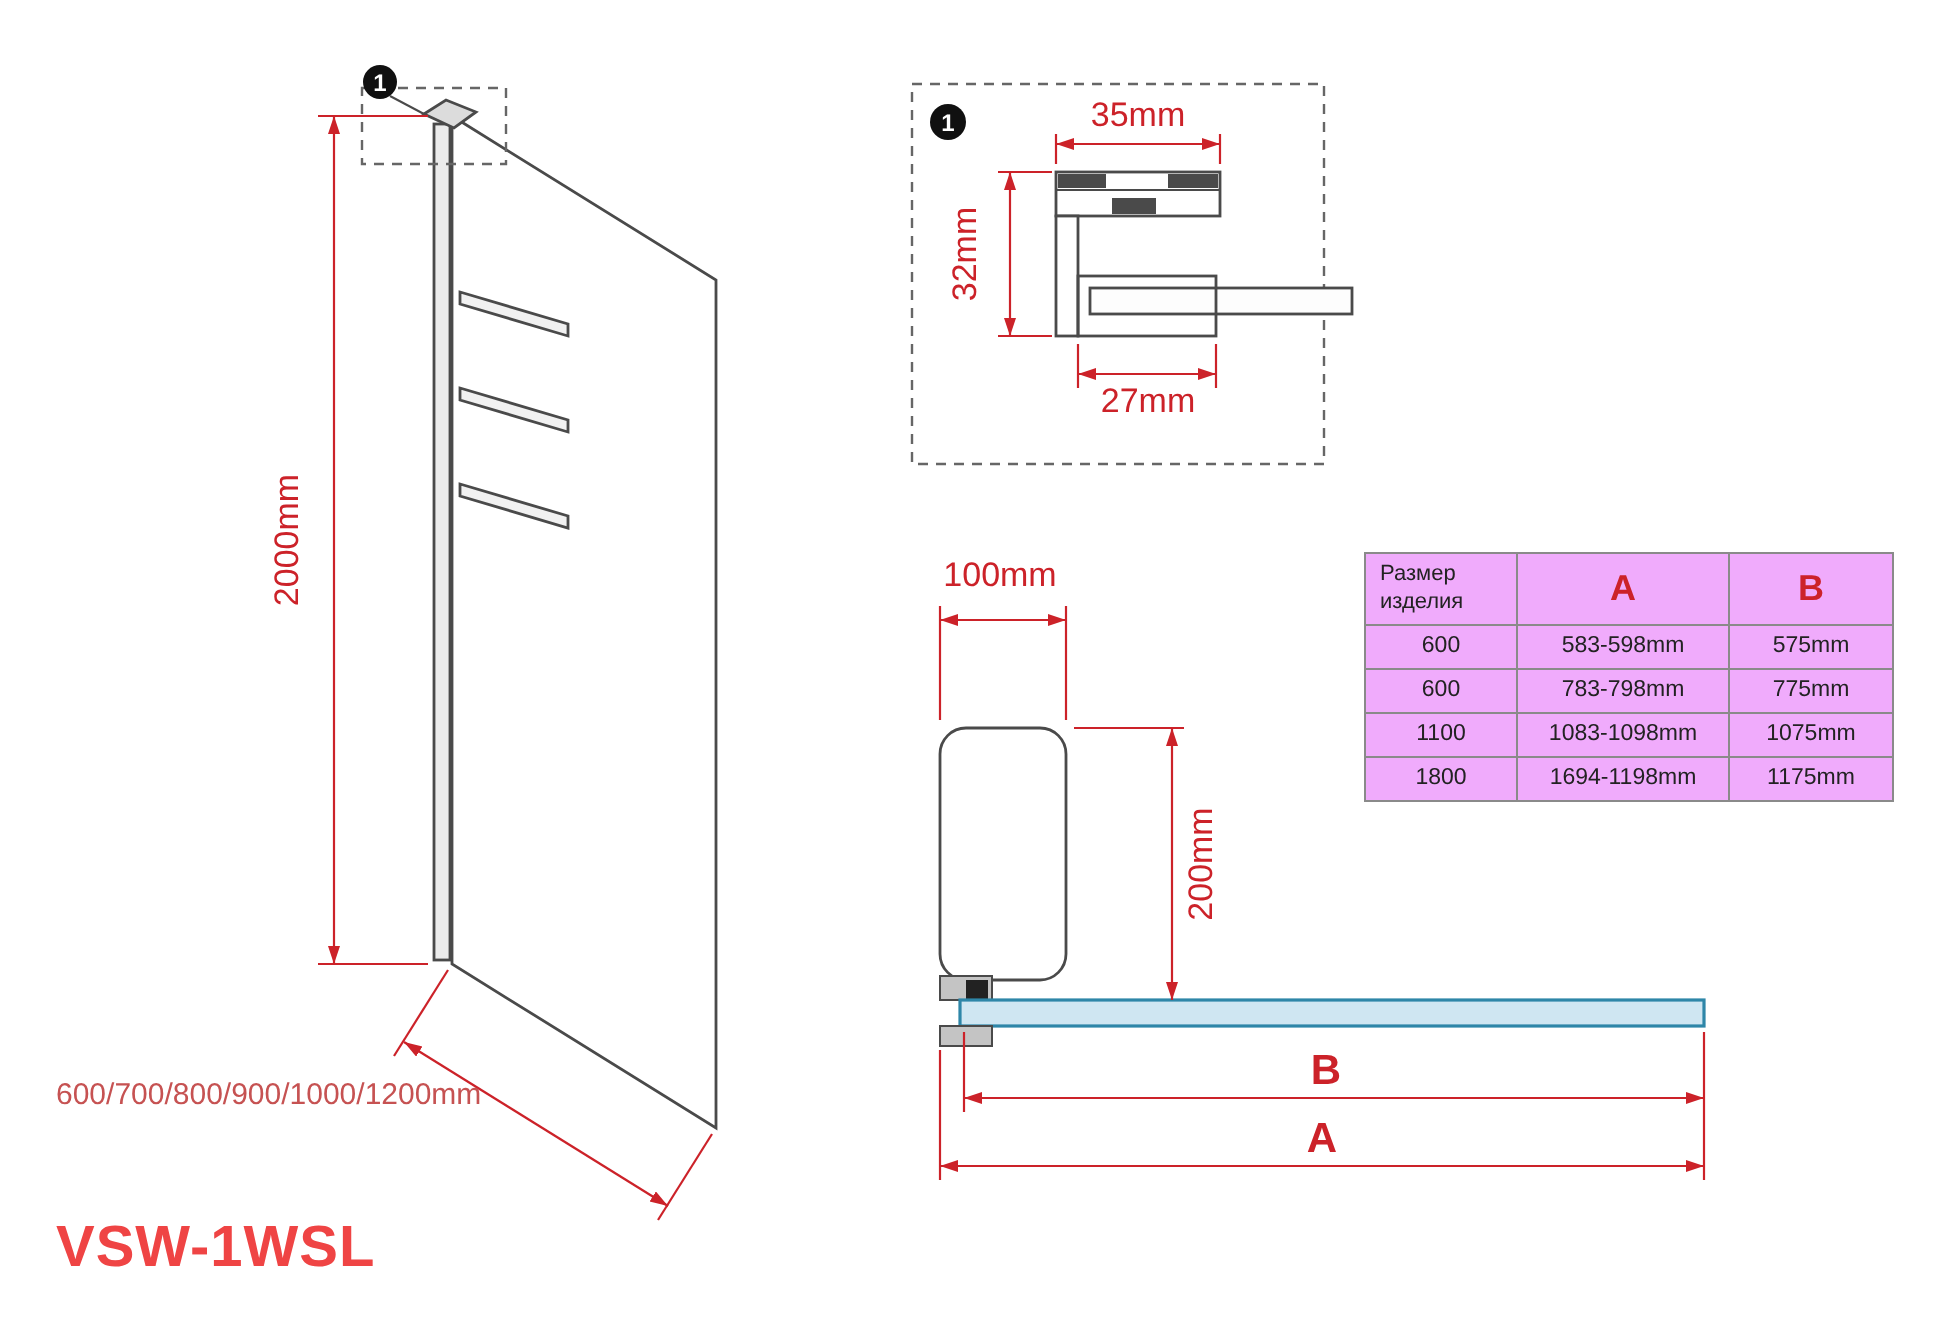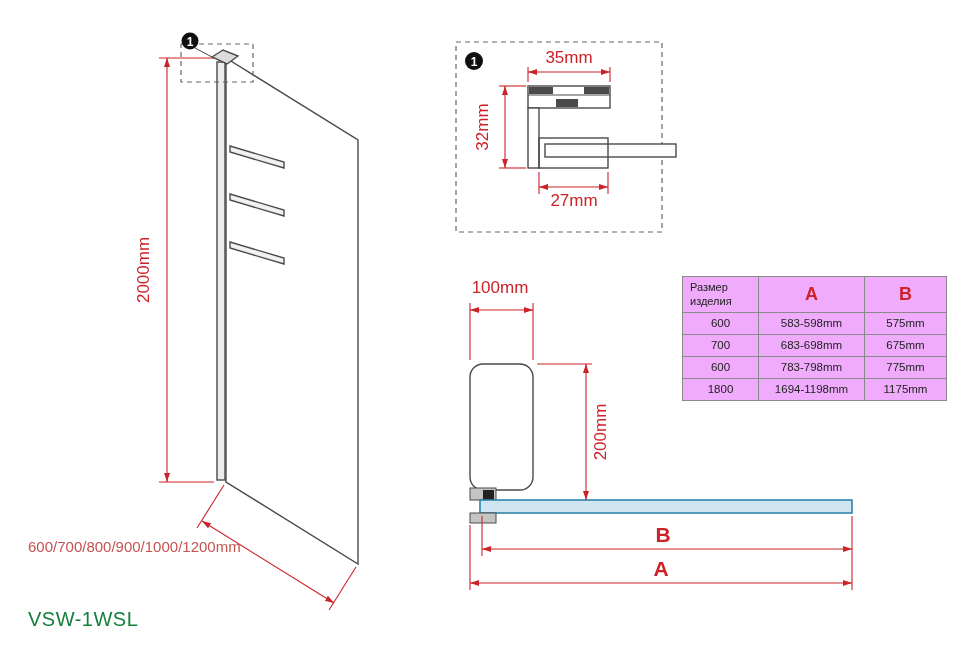--- a/index.html
+++ b/index.html
@@ -24,21 +24,21 @@
   .spec-table { position:absolute; left:682px; top:276px; width:264px; background:#f0abfc; }
   .spec-table table { width:100%; border-collapse:collapse; font-family:"Liberation Sans",sans-serif; table-layout:fixed; }
   .spec-table th, .spec-table td { border:1px solid #8a8a8a; text-align:center; vertical-align:middle; }
   .spec-table col.c-size { width:76px; }
   .spec-table col.c-a { width:106px; }
   .spec-table col.c-b { width:82px; }
   .spec-table th.size-h { font-size:11px; font-weight:400; text-align:left; padding:3px 2px 3px 7px; line-height:1.3; color:#222; height:34px; }
   .spec-table th.ab-h { color:#cc2229; font-size:18px; font-weight:bold; height:34px; }
   .spec-table td { font-size:11.5px; color:#222; height:22px; }
 
-  .model-title { position:absolute; left:28px; top:608px; font-size:20px; font-weight:normal; color:#15803d; letter-spacing:0.5px; font-family:"Liberation Sans",sans-serif; }
+  .model-title { position:absolute; left:28px; top:608px; font-size:29px; font-weight:bold; color:#ef4444; letter-spacing:0.5px; font-family:"Liberation Sans",sans-serif; }
 </style>
 </head>
 <body>
 
 <div class="canvas">
 
   <svg width="970" height="672" viewBox="0 0 970 672">
     <defs>
       <marker id="ar" markerWidth="12" markerHeight="8" refX="9" refY="3" orient="auto-start-reverse" markerUnits="userSpaceOnUse">
         <path d="M0,0 L9,3 L0,6 Z" fill="#cc2229"></path>
@@ -142,28 +142,28 @@
           <th class="ab-h">B</th>
         </tr>
       </thead>
       <tbody>
         <tr>
           <td>600</td>
           <td>583-598mm</td>
           <td>575mm</td>
         </tr>
         <tr>
-          <td>700</td>
-          <td>683-698mm</td>
-          <td>675mm</td>
-        </tr>
-        <tr>
           <td>600</td>
           <td>783-798mm</td>
           <td>775mm</td>
+        </tr>
+        <tr>
+          <td>1100</td>
+          <td>1083-1098mm</td>
+          <td>1075mm</td>
         </tr>
         <tr>
           <td>1800</td>
           <td>1694-1198mm</td>
           <td>1175mm</td>
         </tr>
       </tbody>
     </table>
   </div>
 

